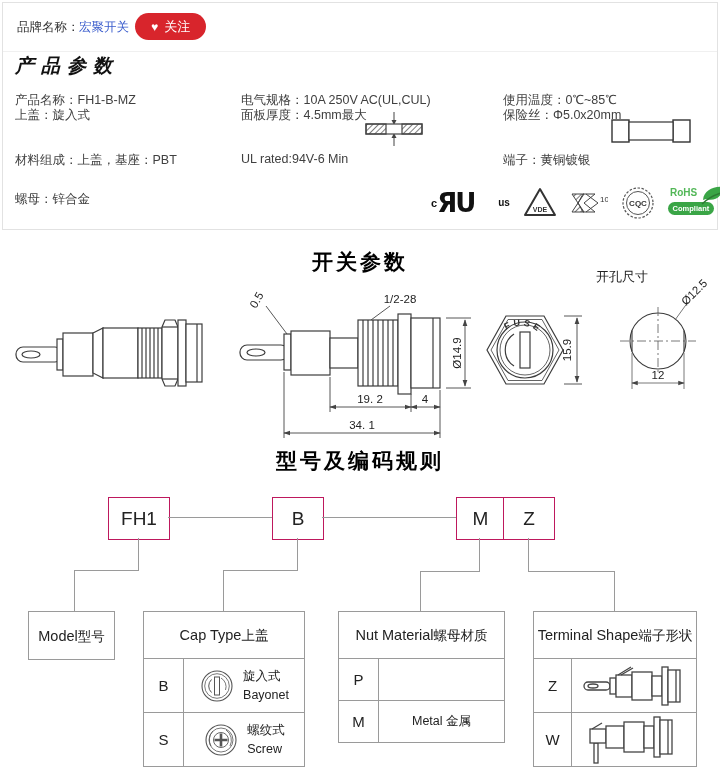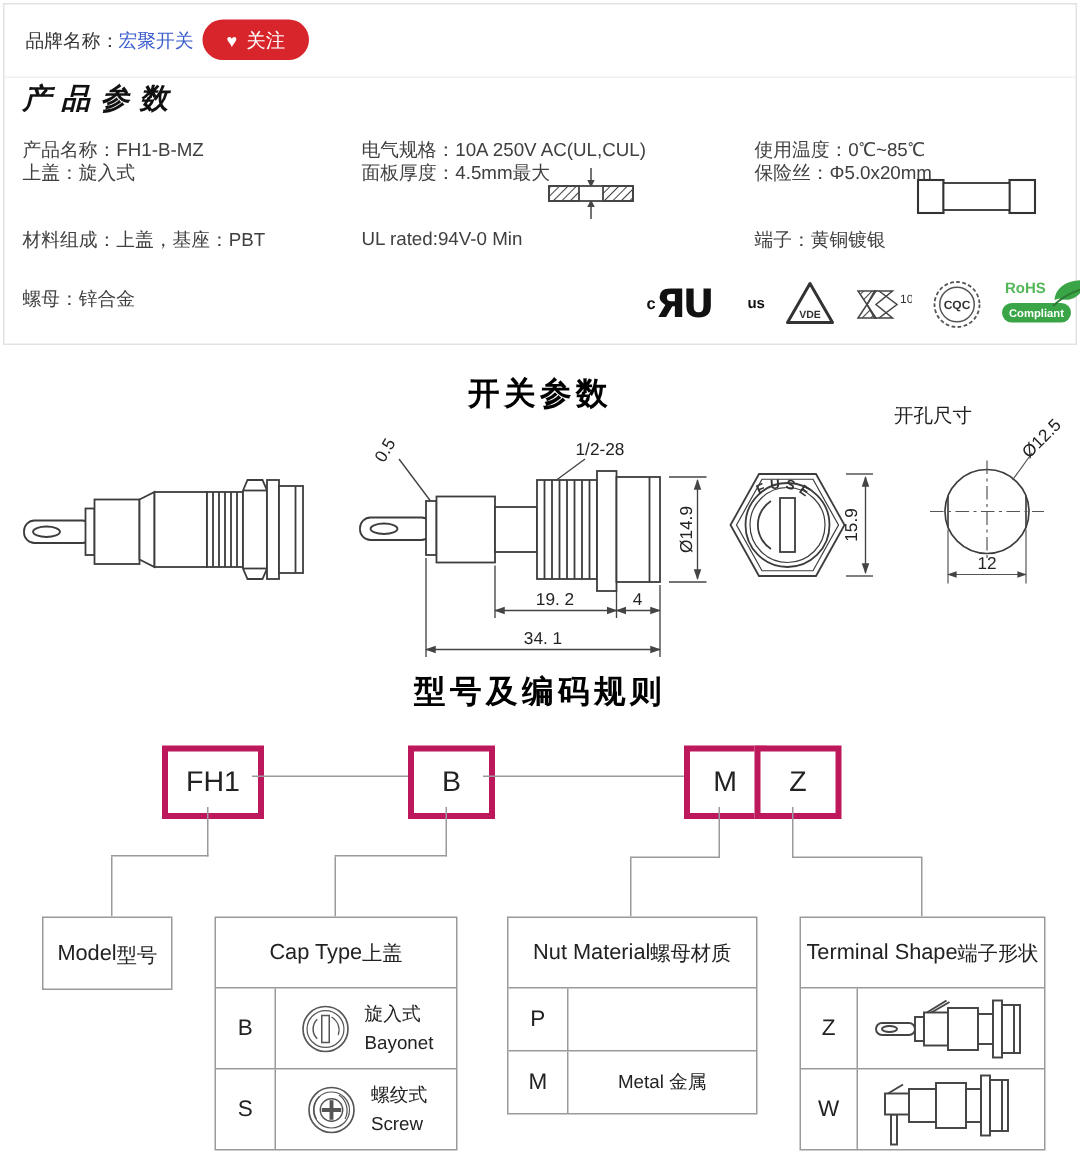--- a/index.html
+++ b/index.html
@@ -32,21 +32,21 @@
   #cert-rohs .t2{position:absolute;left:0;top:16px;width:46px;height:13px;background:#3aa546;color:#fff;
       font-size:7.5px;font-weight:bold;text-align:center;line-height:13px;border-radius:7px;}
   #cert-rohs svg{position:absolute;right:0;top:-2px;}
 
   
   .section-title{width:100%;text-align:center;font-size:21px;font-weight:bold;color:#000;letter-spacing:3px;}
   #switch-title{top:248px;}
   #coding-title{top:447px;}
 
   
-  .code-box{border:4px solid #be185d;background:#fff;display:flex;align-items:center;justify-content:center;
+  .code-box{border:1px solid #be185d;background:#fff;display:flex;align-items:center;justify-content:center;
      font-size:19px;color:#222;}
   .hline{background:#9a9a9a;height:1px;}
   .vline{background:#9a9a9a;width:1px;}
   .ctable{border:1px solid #9a9a9a;background:#fff;color:#222;}
   .ctable .hdr{border-bottom:1px solid #9a9a9a;display:flex;flex-direction:row;align-items:center;
       justify-content:center;}
   .ctable .hdr .en{font-size:14.5px;} .ctable .hdr .zh{font-size:13.5px;margin-top:2px;}
   .crow{display:flex;border-bottom:1px solid #9a9a9a;}
   .crow:last-child{border-bottom:none;}
   .ccode{border-right:1px solid #9a9a9a;display:flex;align-items:center;justify-content:center;font-size:15px;}
@@ -72,21 +72,21 @@
 
     <div id="product-title" class="abs">产品参数</div>
 
     <div class="abs spec c1 r1">产品名称：FH1-B-MZ</div>
     <div class="abs spec c1 r2">上盖：旋入式</div>
     <div class="abs spec c1 r3">材料组成：上盖，基座：PBT</div>
     <div class="abs spec c1 r4">螺母：锌合金</div>
 
     <div class="abs spec c2 r1">电气规格：10A  250V  AC(UL,CUL)</div>
     <div class="abs spec c2 r2">面板厚度：4.5mm最大</div>
-    <div class="abs spec c2 r3">UL rated:94V-0 Min</div>
+    <div class="abs spec c2 r3">UL rated:94V-6 Min</div>
 
     <div class="abs spec c3 r1">使用温度：0℃~85℃</div>
     <div class="abs spec c3 r2">保险丝：Φ5.0x20mm</div>
     <div class="abs spec c3 r3">端子：黄铜镀银</div>
 
     <svg class="abs" style="left:360px;top:108px;" width="62" height="36" viewBox="0 0 62 36">
       <defs>
         <pattern id="hatch" width="4" height="4" patternUnits="userSpaceOnUse" patternTransform="rotate(45)">
           <line x1="0" y1="0" x2="0" y2="4" stroke="#444" stroke-width="1.4"></line>
         </pattern>

